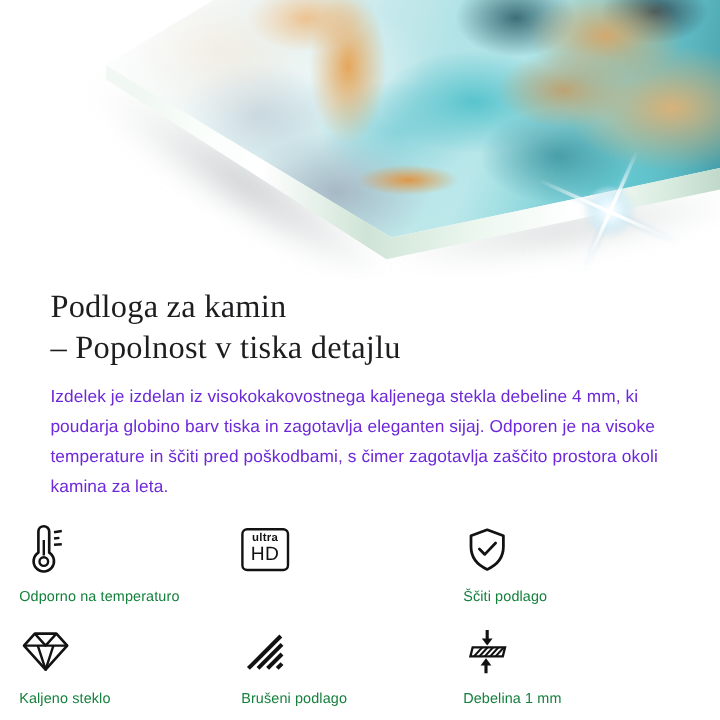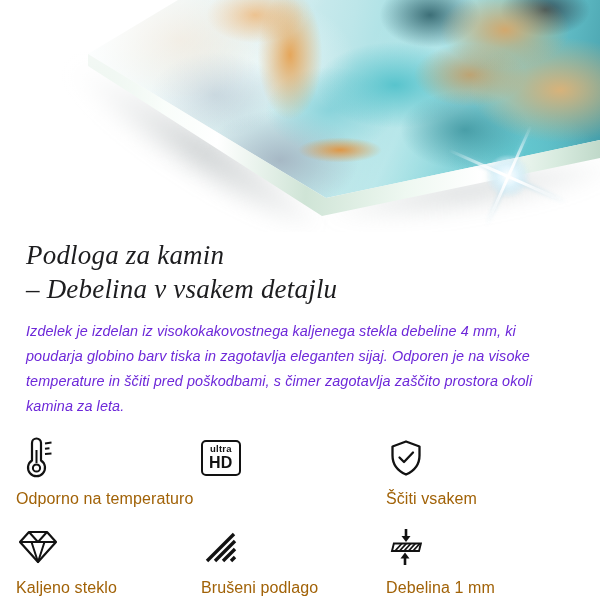--- a/index.html
+++ b/index.html
@@ -46,38 +46,38 @@
   .hero-fade{position:absolute;inset:0;pointer-events:none;
     background:linear-gradient(128deg,rgba(255,255,255,1) 0%,rgba(255,255,255,.95) 10%,rgba(255,255,255,.55) 22%,rgba(255,255,255,0) 42%);}
   .sparkle{position:absolute;left:508px;top:176px;width:0;height:0;filter:drop-shadow(0 0 2px rgba(160,210,230,.8));}
   .sparkle .glow{position:absolute;left:-22px;top:-22px;width:44px;height:44px;border-radius:50%;
     background:radial-gradient(circle,rgba(255,255,255,1) 0%,rgba(232,248,255,.85) 30%,rgba(200,235,250,0) 70%);}
   .sparkle .ray-a{position:absolute;left:-65px;top:-1.5px;width:130px;height:3px;transform:rotate(24deg);
     background:linear-gradient(90deg,rgba(255,255,255,0),#fff 45%,#fff 55%,rgba(255,255,255,0));}
   .sparkle .ray-b{position:absolute;left:-1.5px;top:-55px;width:3px;height:110px;transform:rotate(24deg);
     background:linear-gradient(180deg,rgba(255,255,255,0),#fff 45%,#fff 55%,rgba(255,255,255,0));}
   
-  .content{padding:0 26px;font-style:italic;}
+  .content{padding:0 42px;}
   .page-title{
     margin:6px 0 0;font-family:"Liberation Serif","DejaVu Serif",serif;
     font-weight:400;font-size:27px;line-height:34px;color:#1d1d1f;letter-spacing:.2px;
   }
   .lede{
     margin:13px 0 0;width:524px;font-size:14.4px;line-height:25px;color:#6d28d9;letter-spacing:.1px;
   }
   
   .features{display:grid;grid-template-columns:185px 185px 186px;row-gap:16px;padding-left:16px;margin-top:16px;}
   .feature{display:flex;flex-direction:column;align-items:flex-start;}
   .icon-box{height:46px;display:flex;align-items:center;justify-content:center;}
-  .feature .label{margin-top:9px;font-size:16px;color:#a16207;letter-spacing:.1px;white-space:nowrap;}
+  .feature .label{margin-top:9px;font-size:12px;color:#15803d;letter-spacing:.1px;white-space:nowrap;}
   .uhd-badge{
     border:2.5px solid #121212;border-radius:5px;padding:2px 6px 3px;text-align:center;line-height:1;color:#121212;
   }
   .uhd-badge .t{display:block;font-size:9.5px;font-weight:bold;letter-spacing:.2px;}
-  .uhd-badge .b{display:block;font-size:16px;font-weight:bold;margin-top:1px;letter-spacing:.3px;}
+  .uhd-badge .b{display:block;font-size:16px;font-weight:normal;margin-top:1px;letter-spacing:.3px;}
   svg{display:block;}
 </style>
 </head>
 <body>
 
 <div class="hero">
   <div class="panel-shadow a"></div>
   <div class="panel-shadow b"></div>
   <div class="art"></div>
   <div class="glass-edge"></div>
@@ -85,21 +85,21 @@
   <div class="sparkle">
     <span class="glow"></span>
     <span class="ray-a"></span>
     <span class="ray-b"></span>
   </div>
 </div>
 
 <div class="content">
   <h1 class="page-title">
     <div>Podloga za kamin</div>
-    <div>– Debelina v vsakem detajlu</div>
+    <div>– Popolnost v tiska detajlu</div>
   </h1>
   <p class="lede">Izdelek je izdelan iz visokokakovostnega kaljenega stekla debeline 4 mm, ki poudarja globino barv tiska in zagotavlja eleganten sijaj. Odporen je na visoke temperature in ščiti pred poškodbami, s čimer zagotavlja zaščito prostora okoli kamina za leta.</p>
 </div>
 
 <div class="features">
 
   <div class="feature">
     <div class="icon-box">
       <svg width="40" height="44" viewBox="0 0 40 44" fill="none" stroke="#121212">
         <path d="M16 7 a4.5 4.5 0 0 1 9 0 v17.5 a8.5 8.5 0 1 1 -9 0 z" stroke-width="2.2" stroke-linejoin="round"></path>
@@ -122,21 +122,21 @@
     </div>
   </div>
 
   <div class="feature">
     <div class="icon-box">
       <svg width="40" height="40" viewBox="0 0 40 40" fill="none" stroke="#121212">
         <path d="M20 3.5 L33.5 8.5 V17.5 C33.5 26.5 28 33 20 36.5 C12 33 6.5 26.5 6.5 17.5 V8.5 Z" stroke-width="2.3" stroke-linejoin="round"></path>
         <path d="M13.5 19.5 L18 24 L27 14.5" stroke-width="2.3" stroke-linecap="round" stroke-linejoin="round"></path>
       </svg>
     </div>
-    <div class="label">Ščiti vsakem</div>
+    <div class="label">Ščiti podlago</div>
   </div>
 
   <div class="feature">
     <div class="icon-box">
       <svg width="44" height="38" viewBox="0 0 44 38" fill="none" stroke="#121212">
         <path d="M13 4 H31 L40 14 L22 34 L4 14 Z" stroke-width="2.2" stroke-linejoin="round"></path>
         <path d="M4 14 H40" stroke-width="2"></path>
         <path d="M13 4 L22 14 L31 4" stroke-width="2" stroke-linejoin="round"></path>
         <path d="M15.5 14 L22 34 L28.5 14" stroke-width="2" stroke-linejoin="round"></path>
       </svg>

